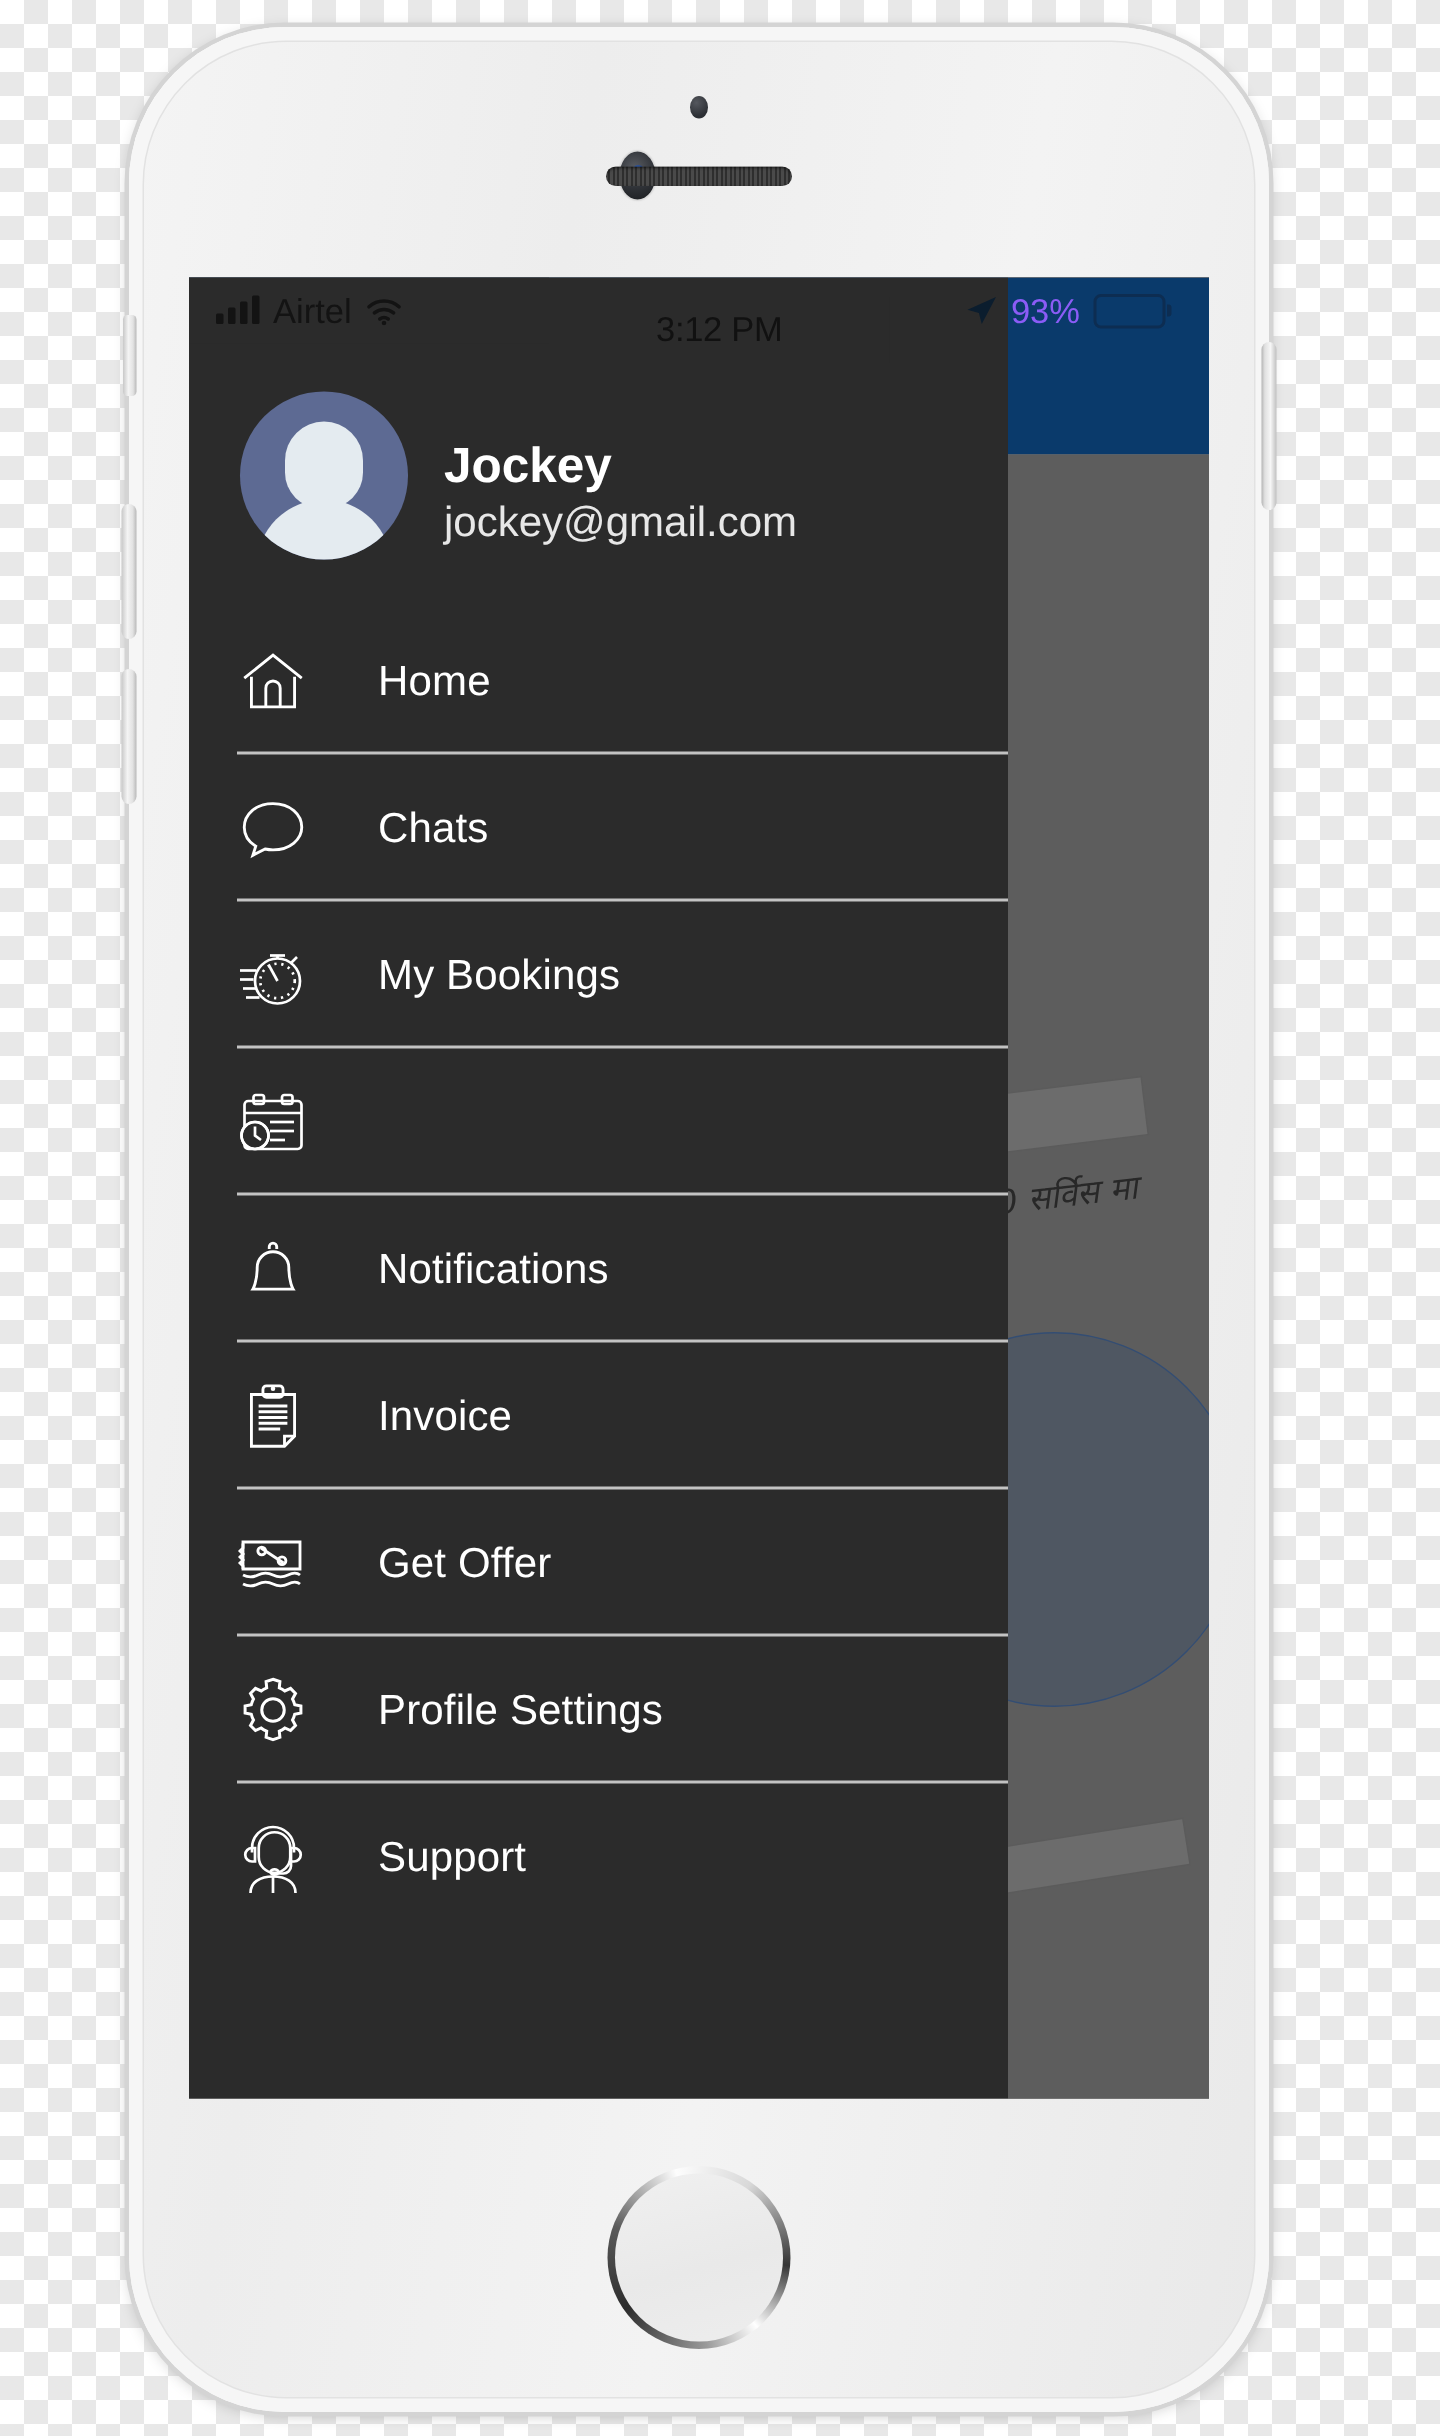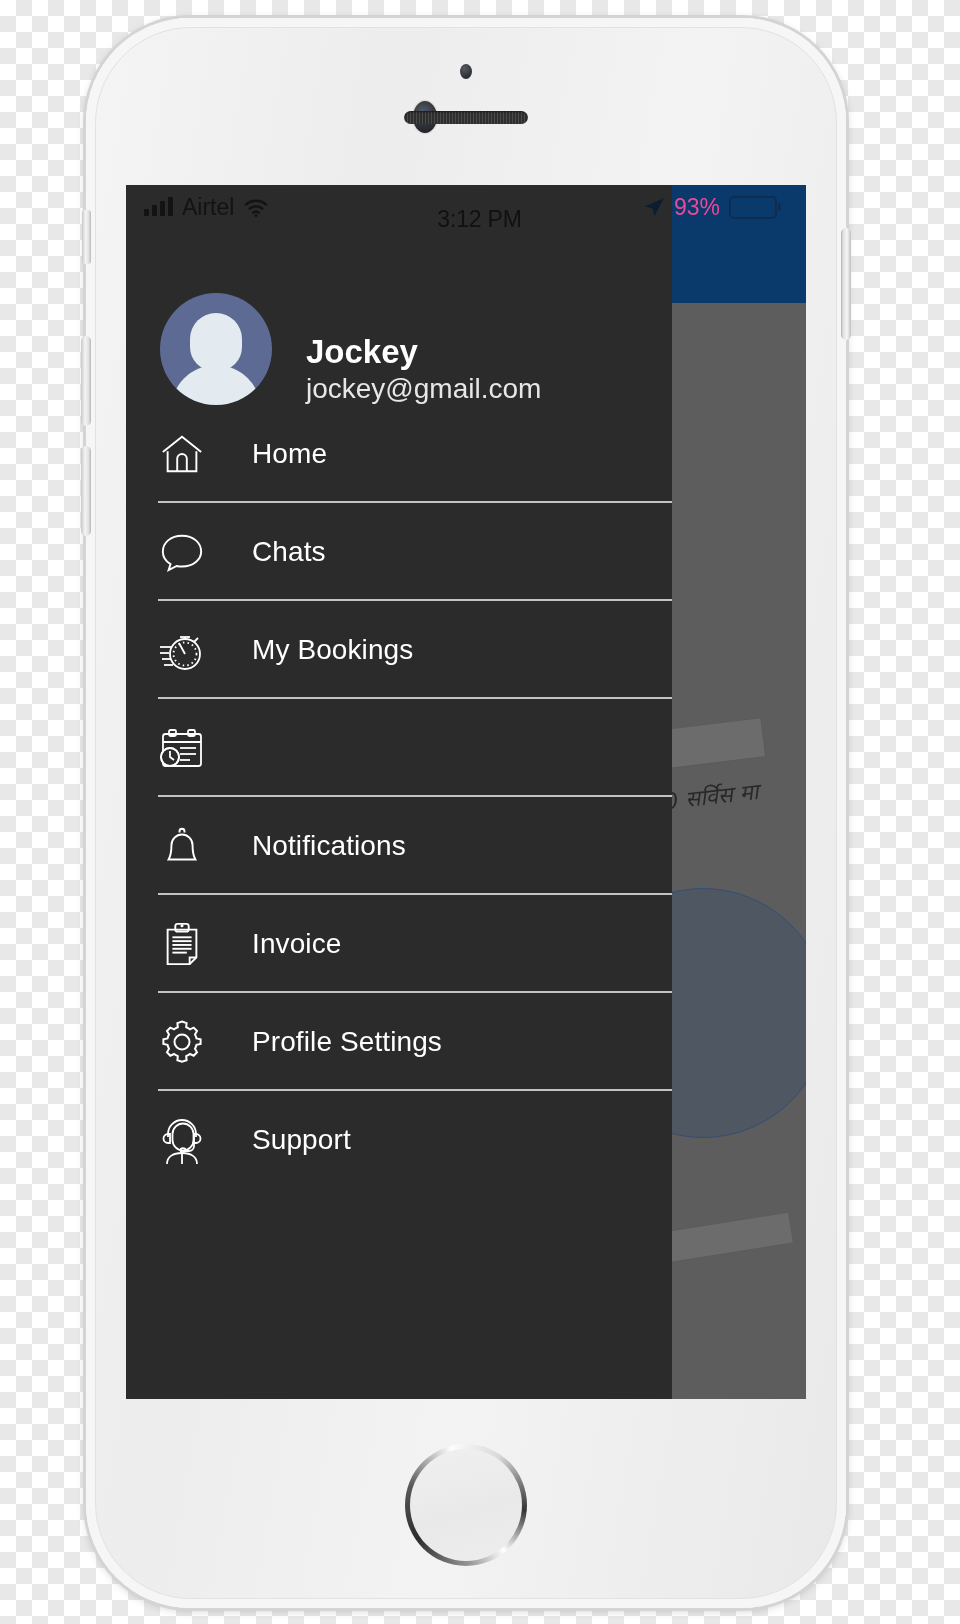--- a/index.html
+++ b/index.html
@@ -186,35 +186,35 @@
   #carrier-name { font-size: 23px; color: #131313; }
   #battery-shell {
     width: 48px; height: 23px; border: 2px solid #0d2d52;
     border-radius: 5px; padding: 2px; position: relative;
   }
   #battery-fill { width: 93%; height: 100%; background: #05213f; border-radius: 2px; }
   #battery-cap {
     position: absolute; right: -6px; top: 50%; margin-top: -4px;
     width: 3px; height: 8px; background: #0d2d52; border-radius: 0 2px 2px 0;
   }
-  #battery-percent { font-size: 23px; color: #ec4899; }
+  #battery-percent { font-size: 23px; color: #8b5cf6; }
 
   
   #drawer {
     position: absolute; left: 0; top: 0;
     width: 546px; height: 100%;
     background: #2b2b2b;
     z-index: 20;
     display: flex; flex-direction: column;
   }
 
   #profile-section {
     padding: 44px 0 0 0;
     height: 220px;
-    display: flex; align-items: flex-end; gap: 34px;
+    display: flex; align-items: center; gap: 24px;
     padding-left: 34px;
     flex-shrink: 0;
   }
   #avatar {
     width: 112px; height: 112px; border-radius: 50%;
     background: #5d6a93;
     overflow: hidden; flex-shrink: 0;
     position: relative;
   }
   #avatar-head {
@@ -393,20 +393,34 @@
               <path d="M12 17 H32"></path>
                 <path d="M12 21 H32"></path>
                 <path d="M12 25 H32"></path>
               <path d="M12 29 H32"></path>
                 <path d="M12 33 H27"></path>
             </svg>
           </span>
           <span class="menu-label">Invoice</span>
         </div>
 
+        <div class="menu-item">
+          <span class="menu-icon">
+            <svg width="48" height="44" viewBox="0 0 48 44" fill="none" stroke="#ffffff" stroke-width="1.9">
+              <path d="M4 8 h38 v18 h-38 z"></path>
+              <path d="M4 9 l0 3 l-2 2 l2 2 l-2 2 l2 2 l-2 2 l2 2 l0 2"></path>
+              <path d="M16 12 L31 22"></path>
+              <circle cx="16.5" cy="14" r="2.6"></circle>
+              <circle cx="30" cy="20.5" r="2.6"></circle>
+              <path d="M4 30 q5 2.5 10 0 t10 0 t10 0 t8 0"></path>
+              <path d="M4 36 q5 2.5 10 0 t10 0 t10 0 t8 0"></path>
+            </svg>
+          </span>
+          <span class="menu-label">Get Offer</span>
+        </div>
 
         <div class="menu-item">
           <span class="menu-icon">
             <svg width="48" height="48" viewBox="0 0 48 48" fill="none" stroke="#ffffff" stroke-width="2">
               <path d="M24 3.5 l4.6 1.6 l-0.4 4.1 a15 15 0 0 1 3.7 2.1 l3.8-1.7 l3.3 3.4 l-2 3.6 a15 15 0 0 1 1.5 3.9 l4.1 0.8 l0 4.7 l-4.1 0.8 a15 15 0 0 1-1.5 3.9 l2 3.6 l-3.3 3.4 l-3.8-1.7 a15 15 0 0 1-3.7 2.1 l0.4 4.1 l-4.6 1.6 l-4.6-1.6 l0.4-4.1 a15 15 0 0 1-3.7-2.1 l-3.8 1.7 l-3.3-3.4 l2-3.6 a15 15 0 0 1-1.5-3.9 l-4.1-0.8 l0-4.7 l4.1-0.8 a15 15 0 0 1 1.5-3.9 l-2-3.6 l3.3-3.4 l3.8 1.7 a15 15 0 0 1 3.7-2.1 l-0.4-4.1 Z"></path>
               <circle cx="24" cy="24" r="7.5"></circle>
             </svg>
           </span>
           <span class="menu-label">Profile Settings</span>
         </div>

